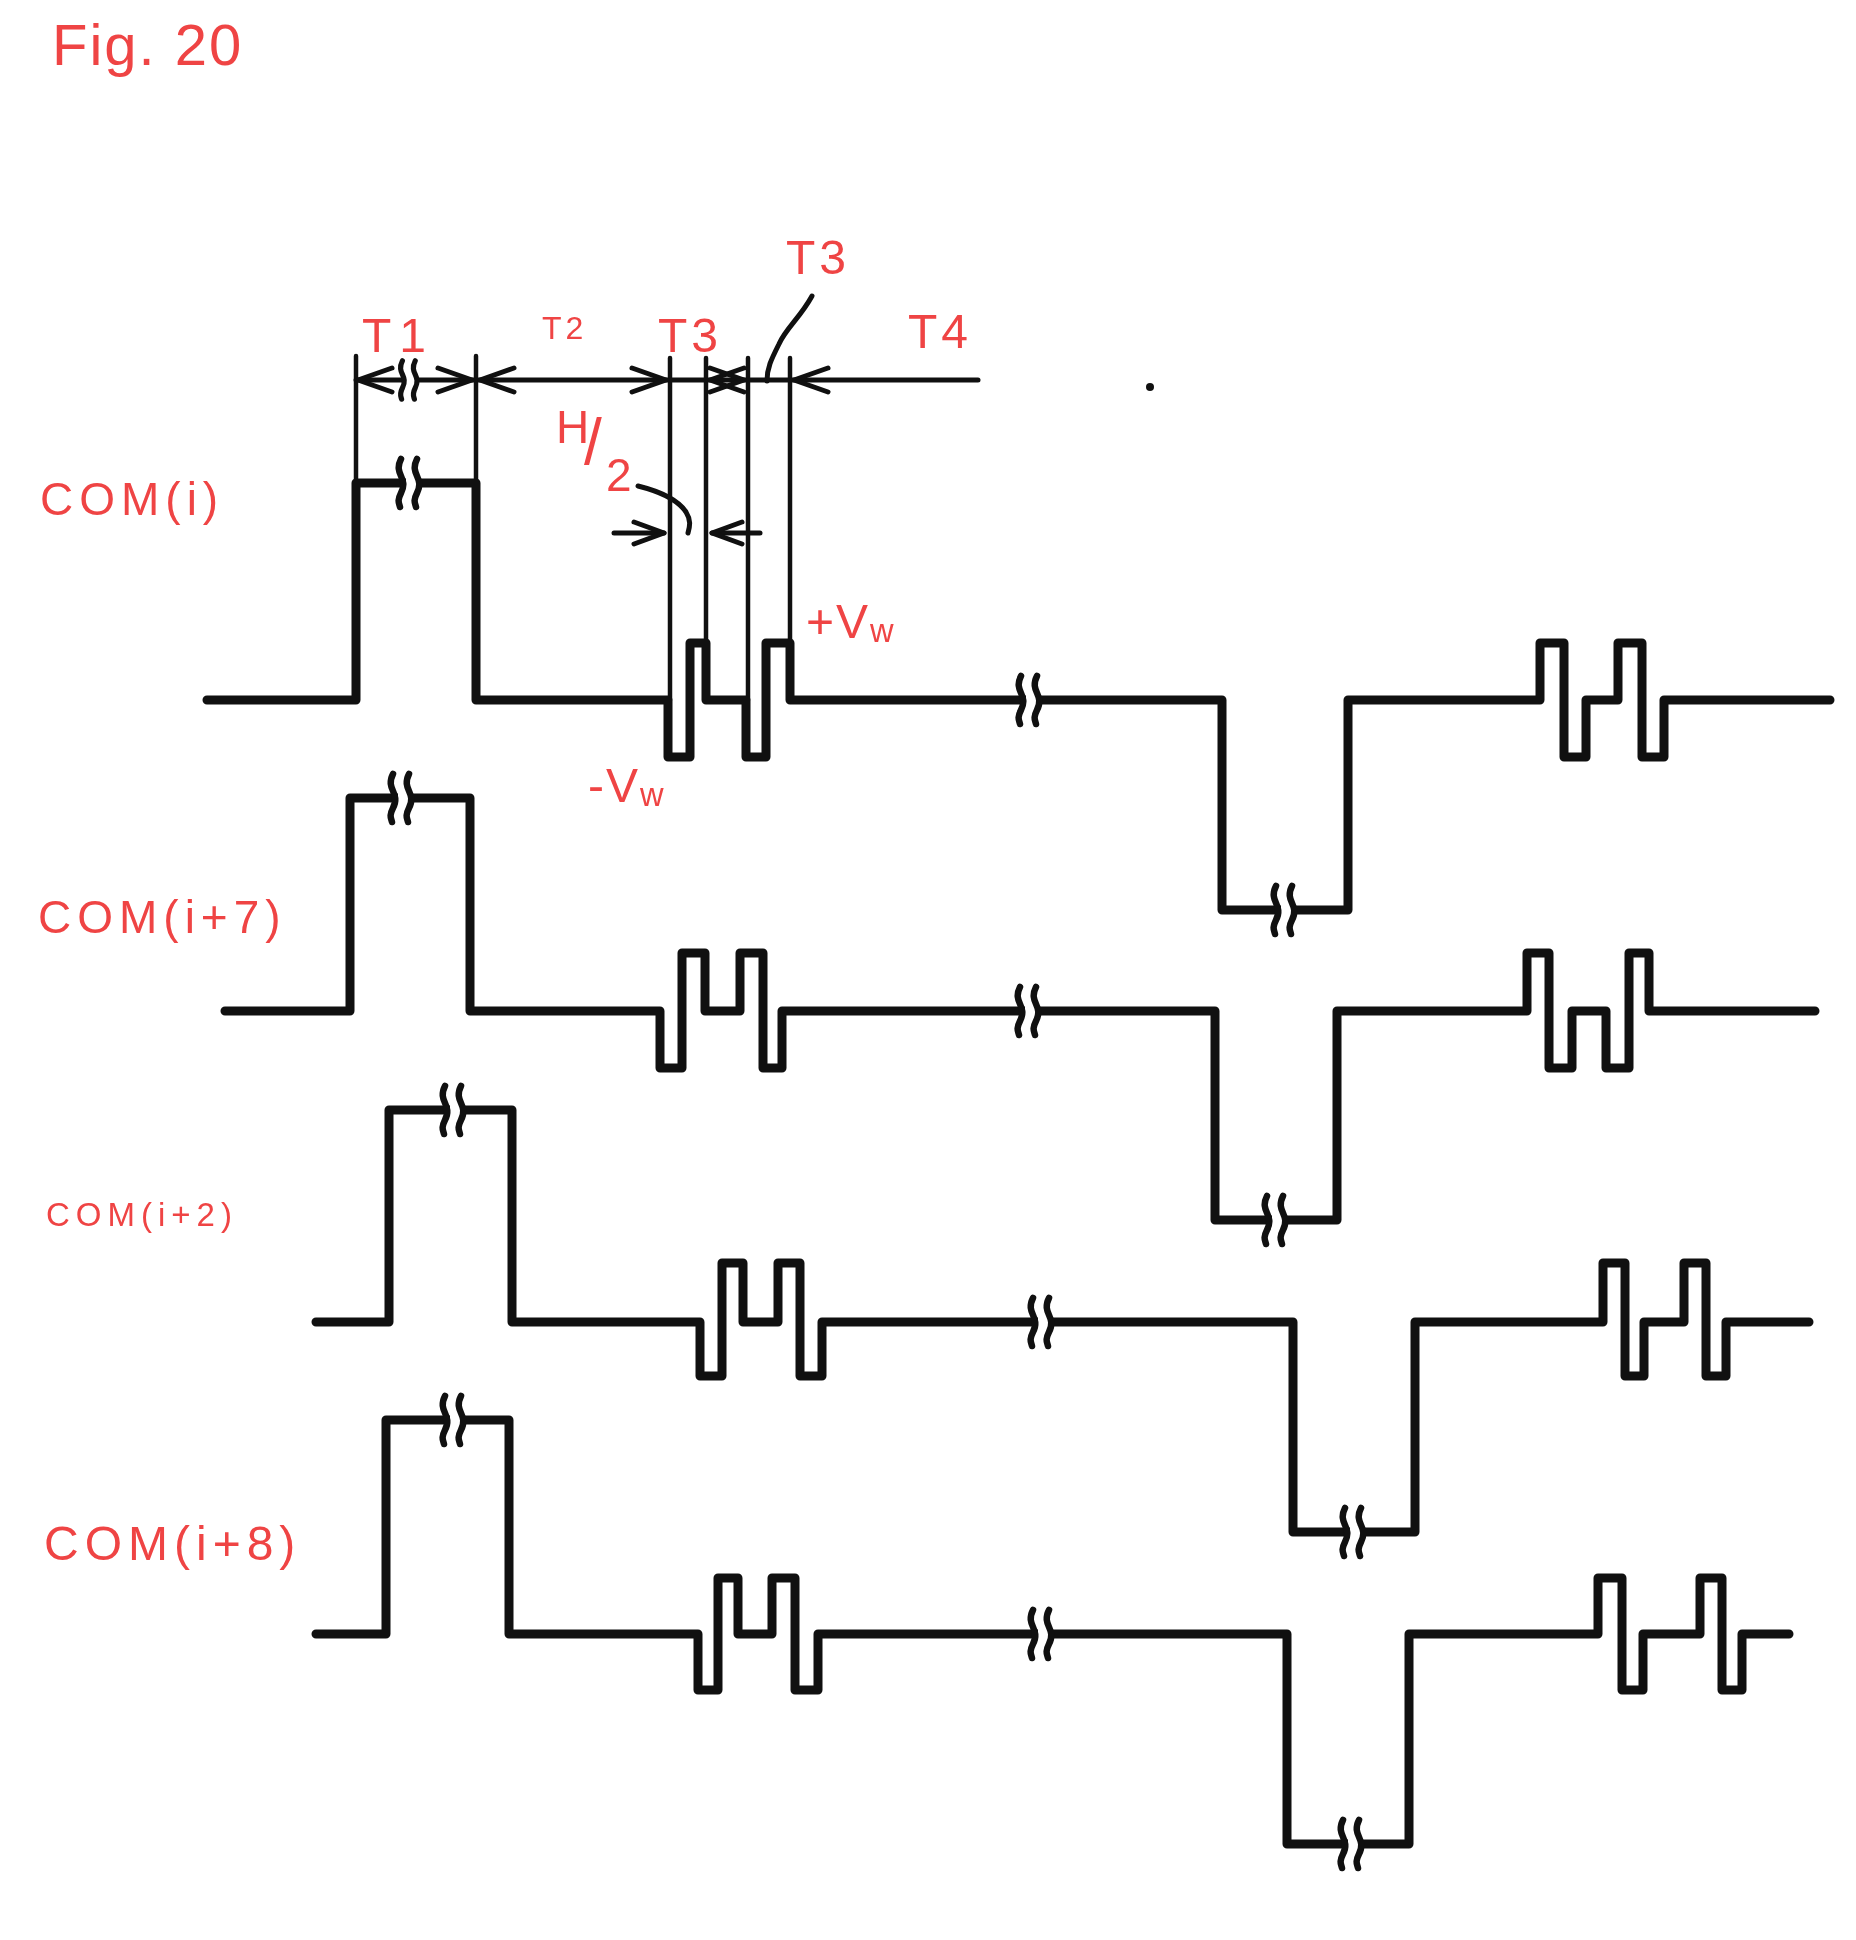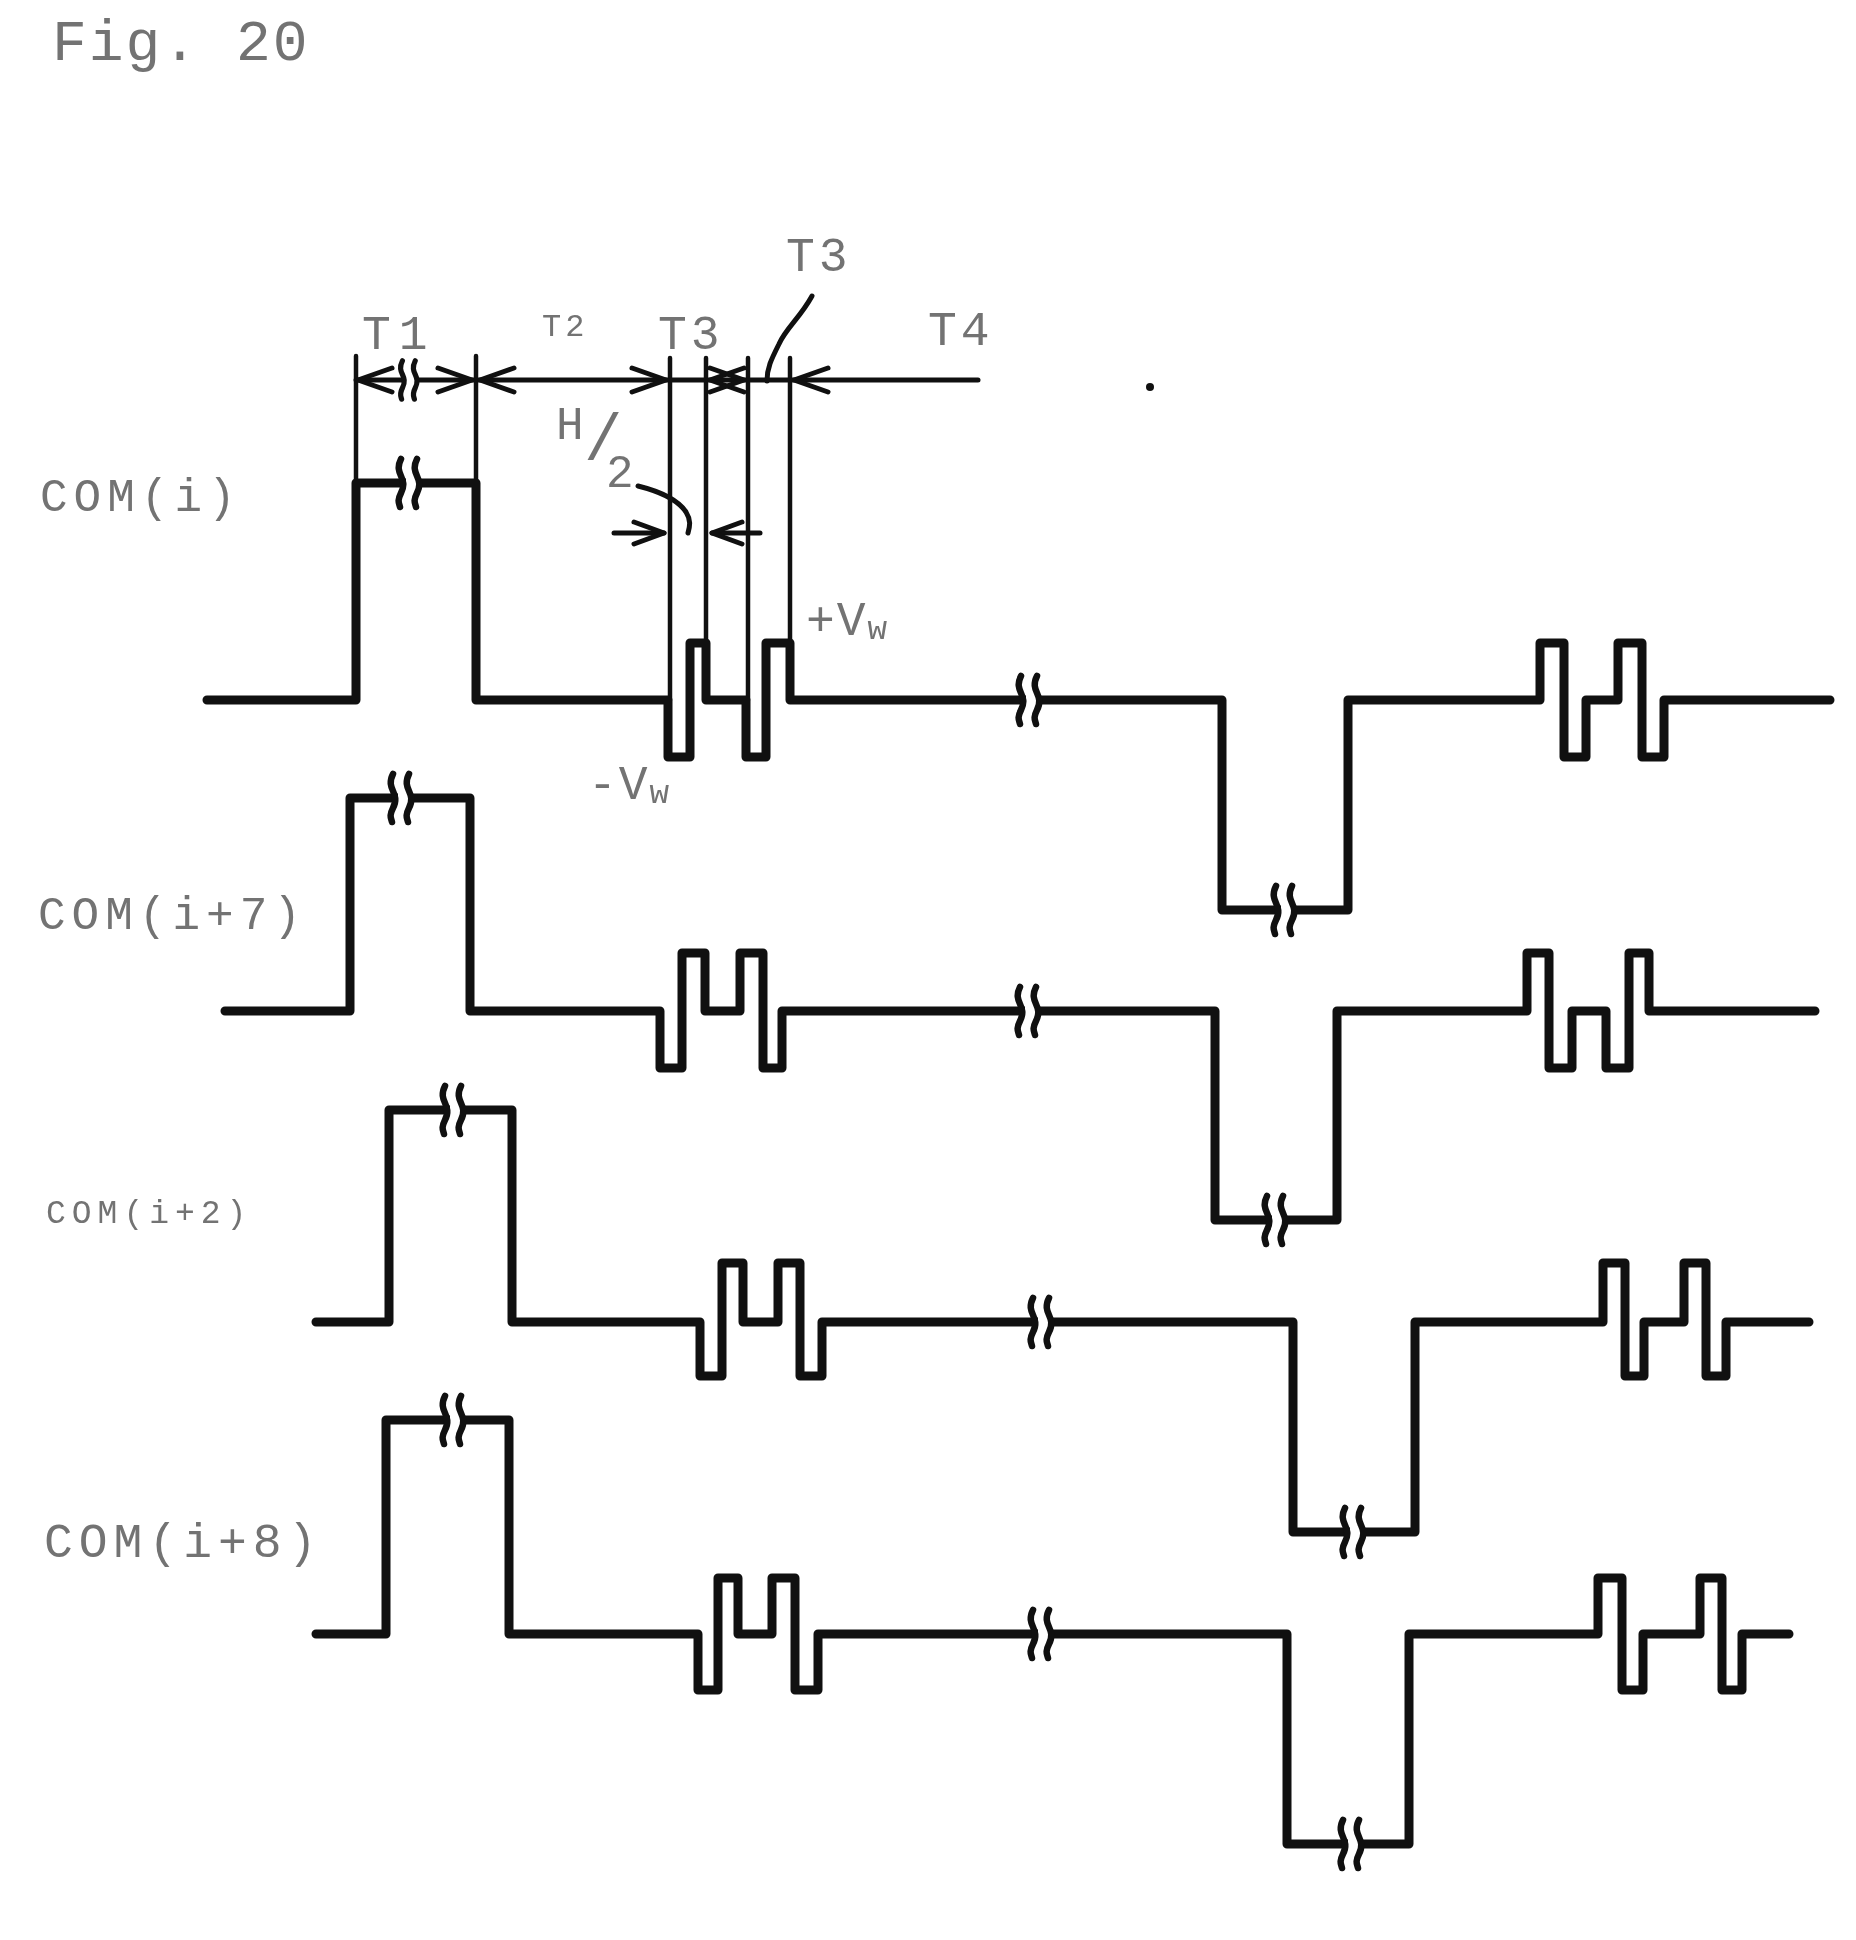--- a/index.html
+++ b/index.html
@@ -1,35 +1,35 @@
 <!DOCTYPE html>
 <html><head>
 <meta charset="utf-8">
 <style>
   html,body{margin:0;padding:0;background:#ffffff;}
   body{width:1856px;height:1940px;position:relative;overflow:hidden;
        font-family:"DejaVu Sans",sans-serif;}
   .canvas{position:absolute;left:0;top:0;width:1856px;height:1940px;background:#fff;}
   svg{position:absolute;left:0;top:0;}
-  .lbl{position:absolute;color:#737373;white-space:nowrap;line-height:1;
-       font-family:Liberation Mono, monospace;}
+  .lbl{position:absolute;color:#ef4444;white-space:nowrap;line-height:1;
+       font-family:Liberation Sans, sans-serif;}
   .sub{font-size:0.68em;vertical-align:-0.12em;letter-spacing:0;}
 </style>
 </head>
 <body>
 
 <div class="canvas">
 
   <div class="lbl" style="left: 52px; top: 16px; font-size: 58px; letter-spacing: 2px;">Fig. 20</div>
 
   <div class="lbl" style="left: 362px; top: 312px; font-size: 48px; letter-spacing: 8px;">T1</div>
   <div class="lbl" style="left: 542px; top: 312px; font-size: 32px; letter-spacing: 4px;">T2</div>
   <div class="lbl" style="left: 658px; top: 312px; font-size: 48px; letter-spacing: 4px;">T3</div>
   <div class="lbl" style="left: 786px; top: 234px; font-size: 48px; letter-spacing: 4px;">T3</div>
-  <div class="lbl" style="left: 928px; top: 308px; font-size: 48px; letter-spacing: 4px;">T4</div>
+  <div class="lbl" style="left: 908px; top: 308px; font-size: 48px; letter-spacing: 4px;">T4</div>
 
   <div class="lbl" style="left: 556px; top: 404px; font-size: 46px; letter-spacing: 0px;">H</div>
   <div class="lbl" style="left: 584px; top: 410px; font-size: 64px; letter-spacing: 0px;">/</div>
   <div class="lbl" style="left: 606px; top: 452px; font-size: 46px; letter-spacing: 0px;">2</div>
 
   <div class="lbl" style="left: 806px; top: 598px; font-size: 48px; letter-spacing: 2px;"><span>+V</span><span class="sub">w</span></div>
   <div class="lbl" style="left: 588px; top: 762px; font-size: 48px; letter-spacing: 2px;"><span>-V</span><span class="sub">w</span></div>
 
   <div class="lbl" style="left: 40px; top: 476px; font-size: 46px; letter-spacing: 6px;">COM(i)</div>
   <div class="lbl" style="left: 38px; top: 894px; font-size: 46px; letter-spacing: 6px;">COM(i+7)</div>

